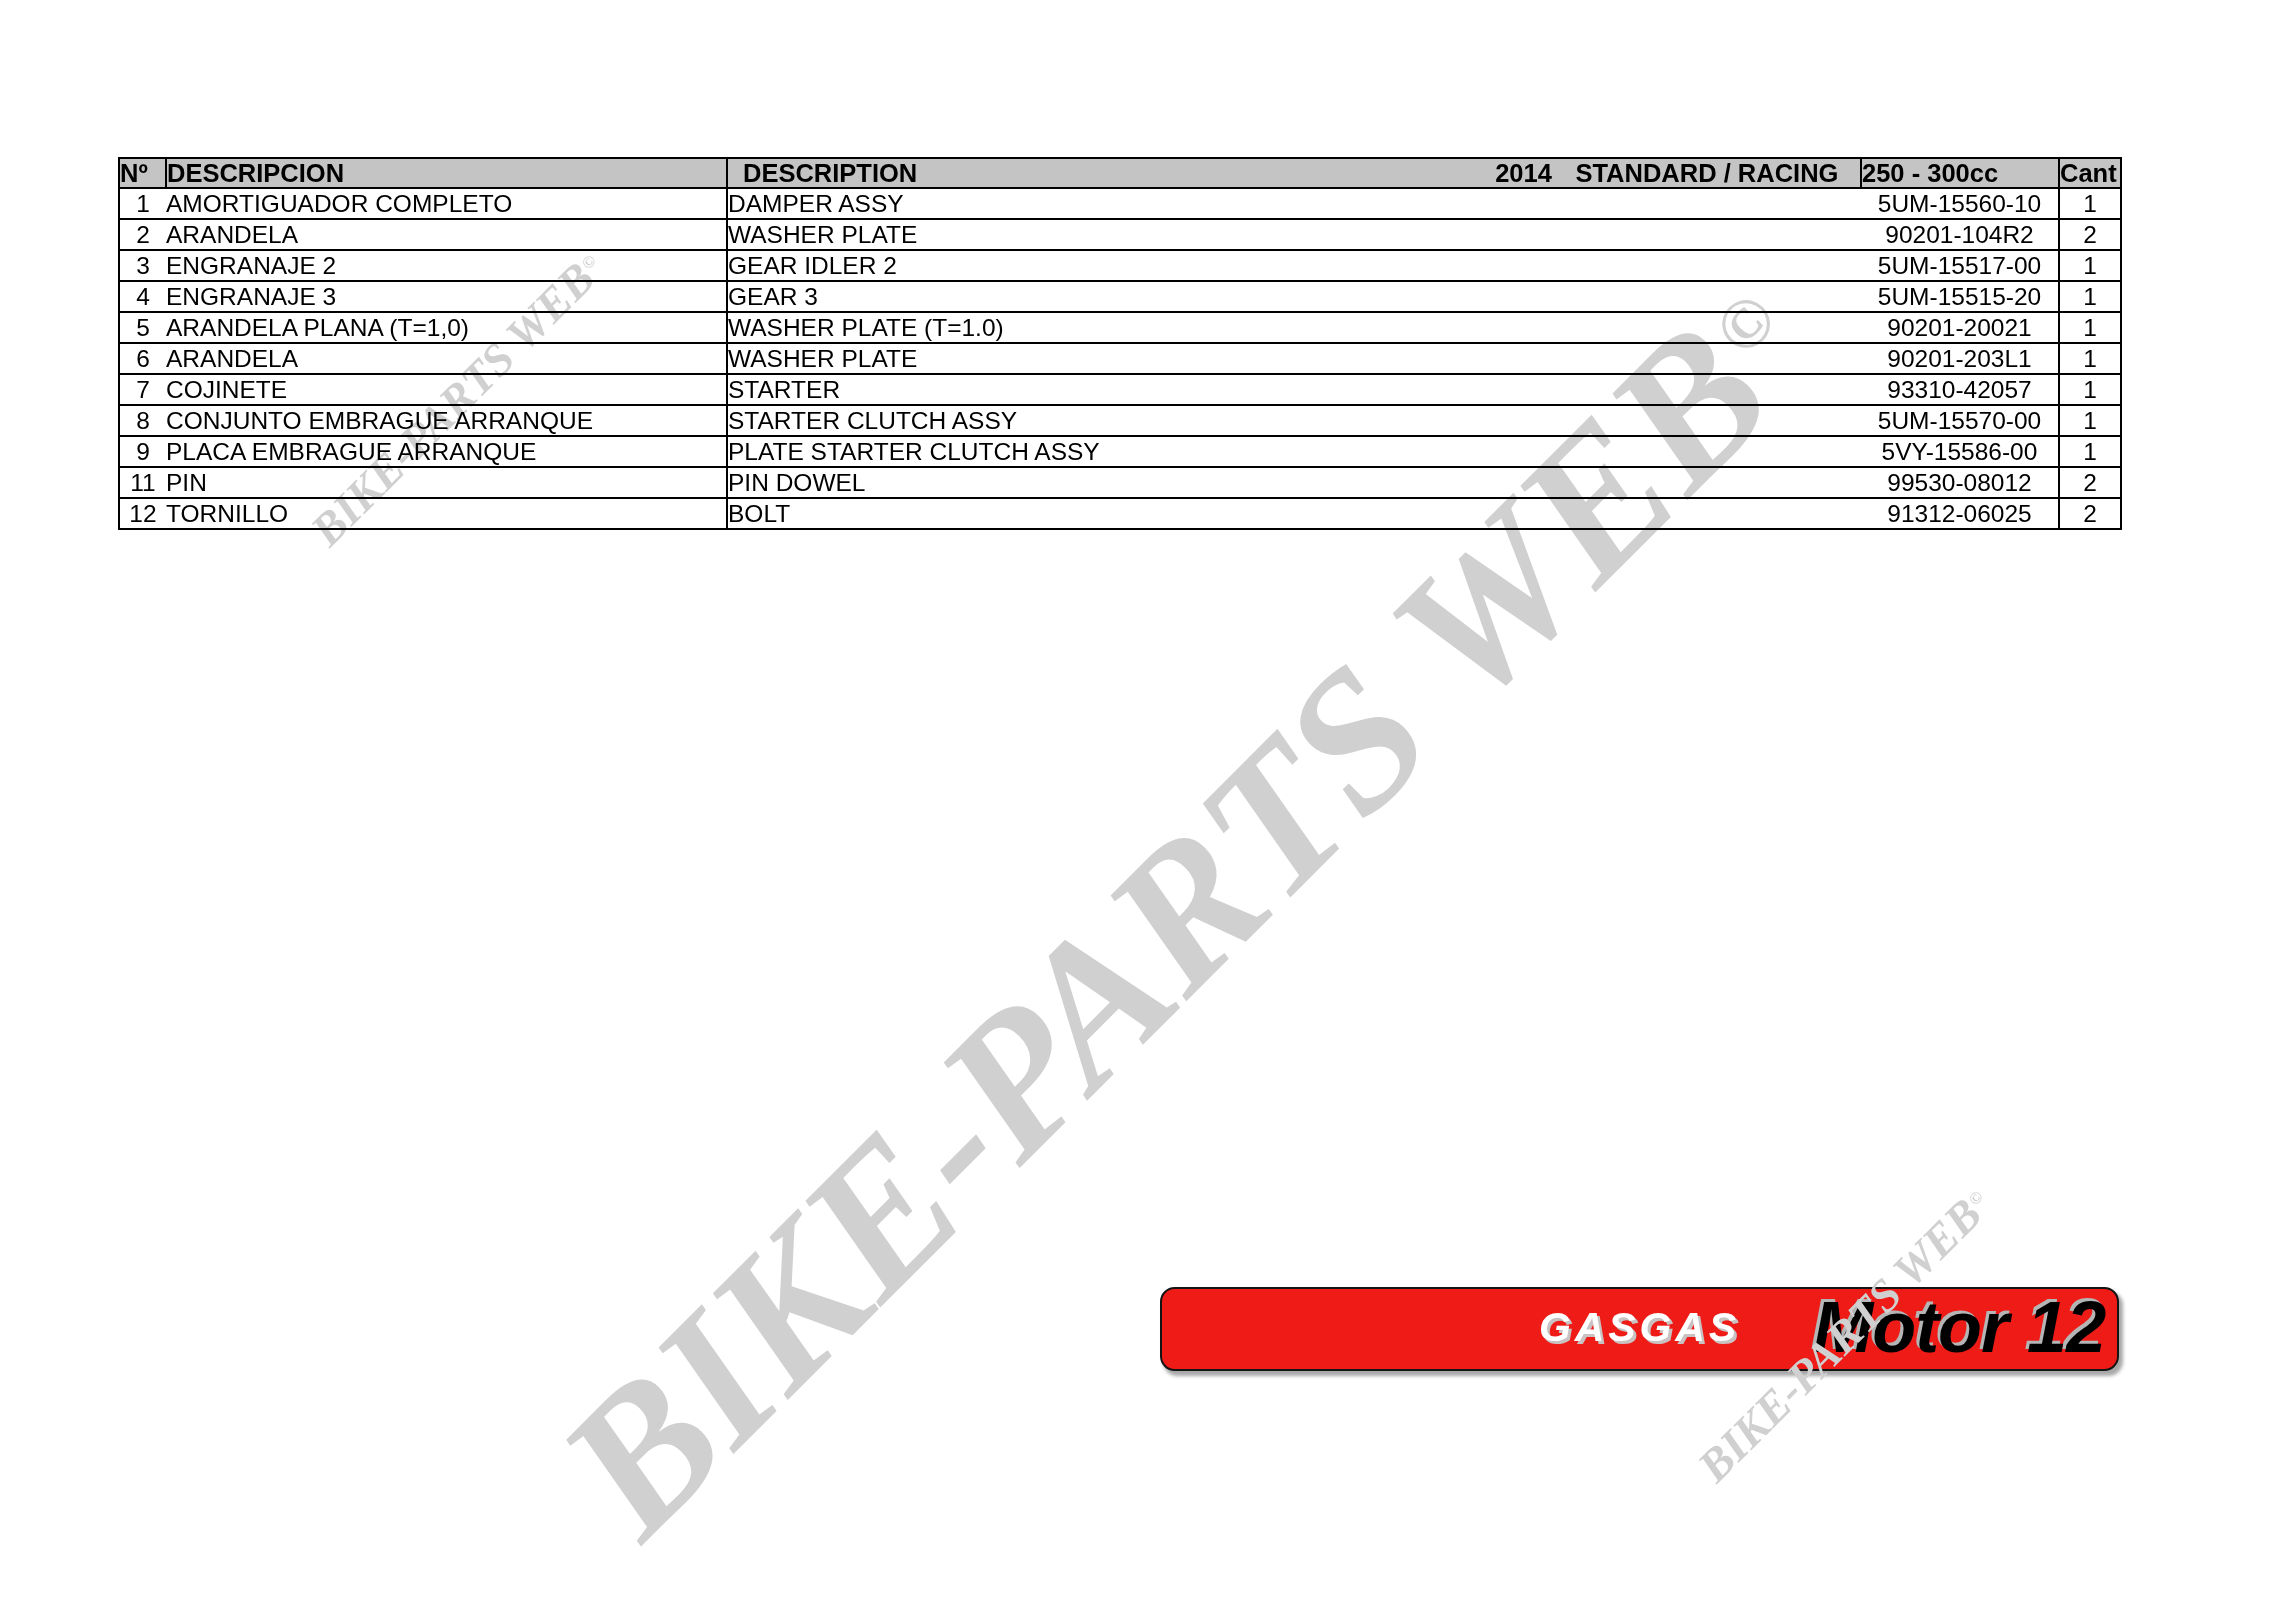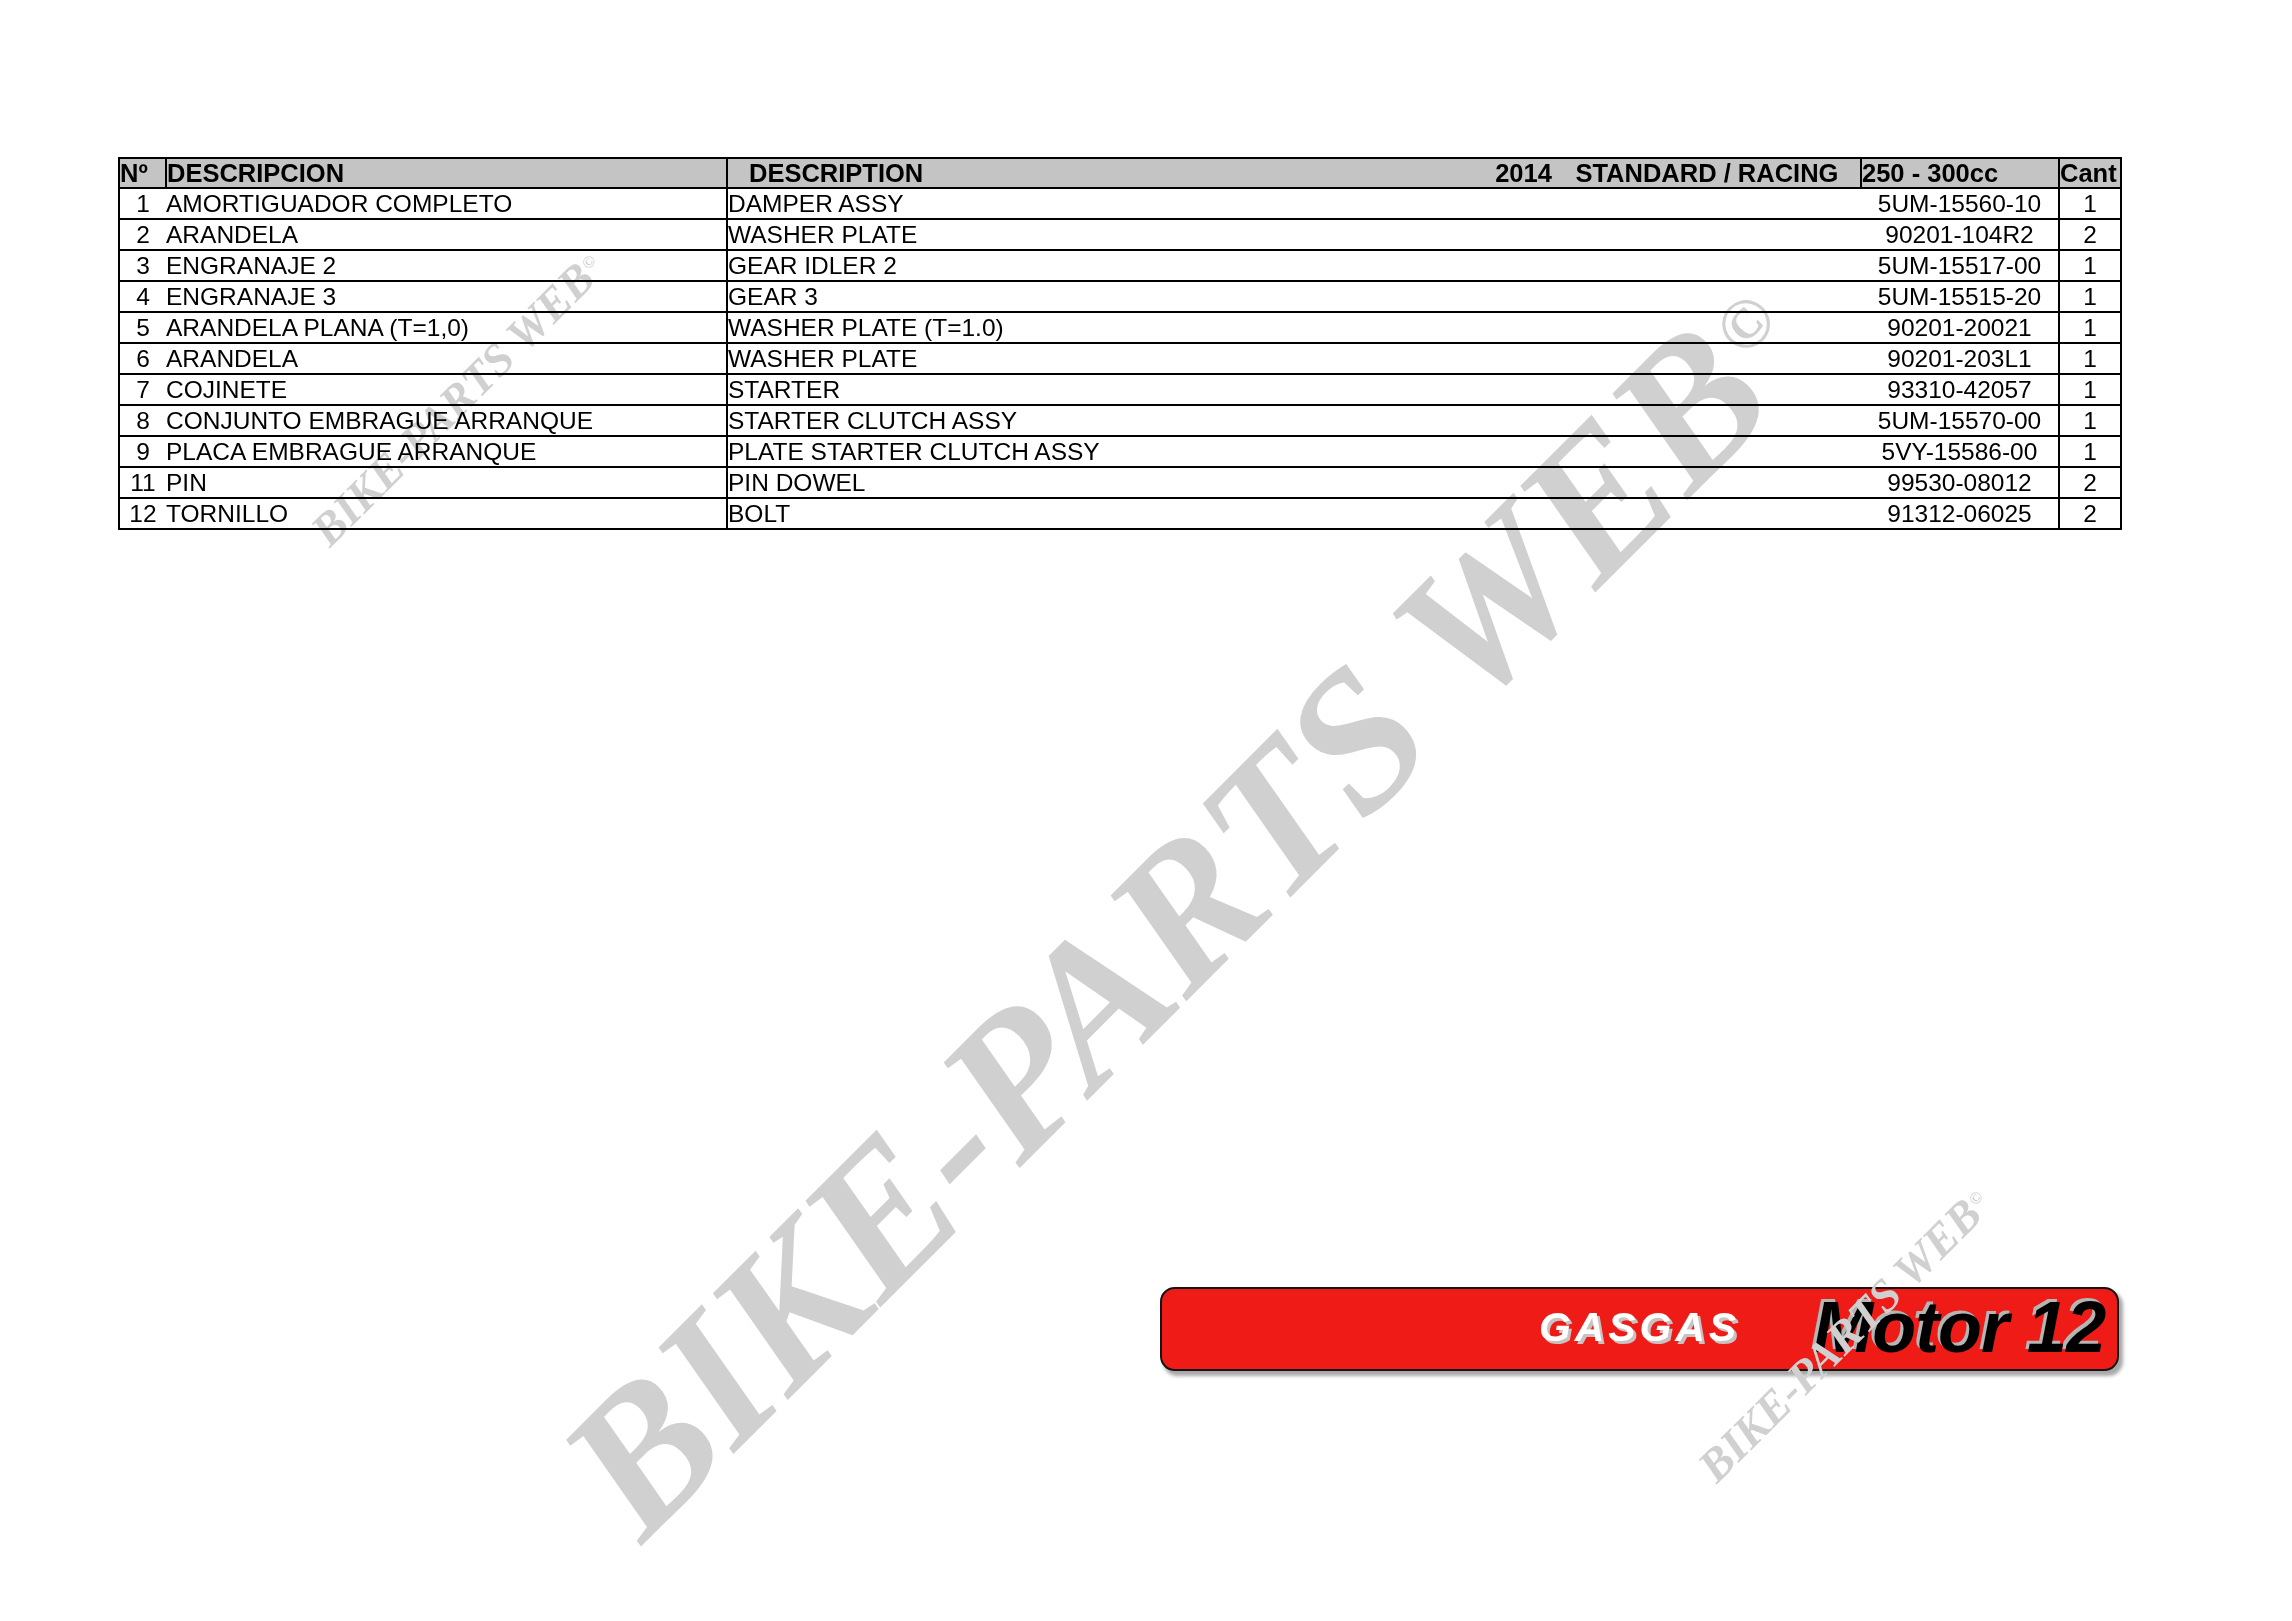--- a/index.html
+++ b/index.html
@@ -78,21 +78,21 @@
     line-height:29px;
     background:transparent;
   }
   .h-num{border-right:2.9px solid #000;text-align:center;margin-top:28px;}
   .h-es{border-right:2.9px solid #000;padding-left:11.8px;}
   .h-en{border-right:2.9px solid #000;}
   .h-en-inner{
     display:flex;
     justify-content:space-between;
     align-items:flex-start;
-    padding-left:21px;padding-right:21.6px;
+    padding-left:15px;padding-right:21.6px;
   }
   .h-en-right{display:flex;gap:23.5px;font-weight:bold;margin-left:22px;}
   .h-part{border-right:2.9px solid #000;text-align:center;margin-left:40px;}
   .h-qty{padding-left:4.9px;}
   .c-num{text-align:center;}
   .c-es{border-right:2.9px solid #000;padding-left:11.8px;}
   .c-en{padding-left:9.8px;}
   .c-part{border-right:2.9px solid #000;text-align:center;}
   .c-qty{text-align:center;}
 

